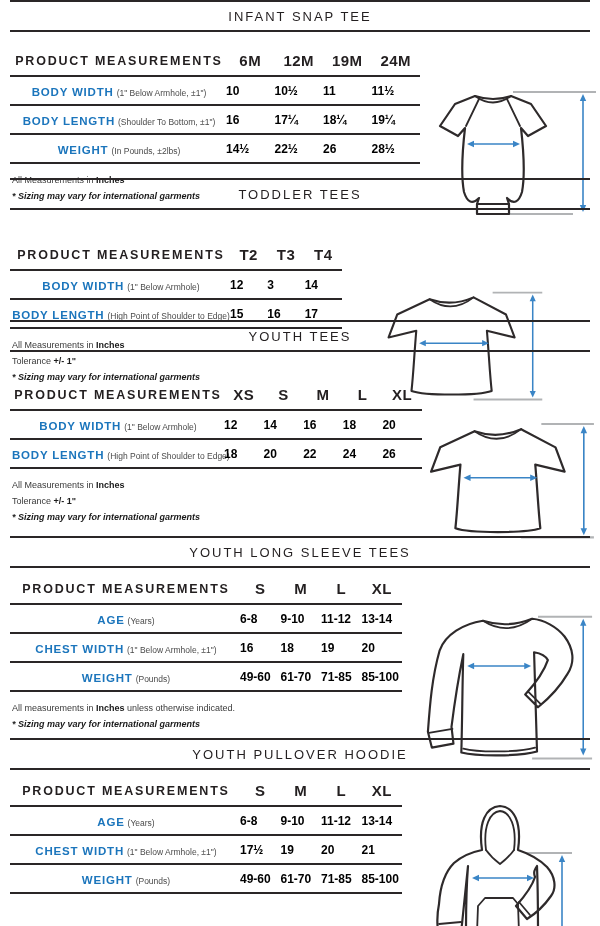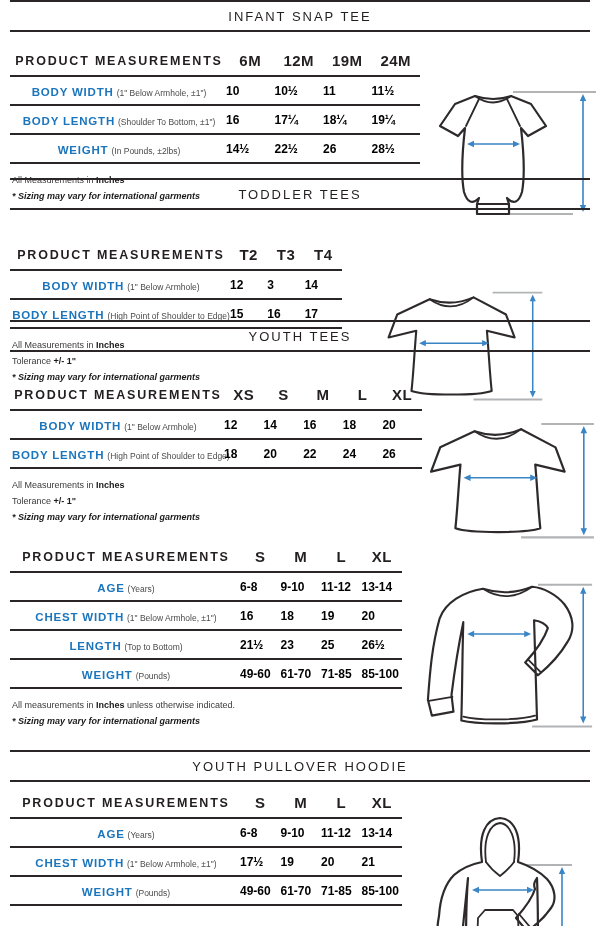--- a/index.html
+++ b/index.html
@@ -238,20 +238,23 @@
       <line class="arrow-line" x1="160" y1="16" x2="160" y2="114"></line>
       <polygon class="arrow-head" points="160,11 156.8,18 163.2,18"></polygon>
       <polygon class="arrow-head" points="160,119 156.8,112 163.2,112"></polygon>
     </g>
   </svg>
 </div>
     </div>
   </section>
 
   <section class="section s3">
+    <div class="title-band">
+      <h2 class="title">YOUTH LONG SLEEVE TEES</h2>
+    </div>
     <div class="body">
       <table class="size-table">
         <thead>
           <tr class="head-row">
             <th class="pm-head label-cell">PRODUCT MEASUREMENTS</th>
           <th class="col-head">S</th>
                 <th class="col-head">M</th>
                 <th class="col-head">L</th>
                 <th class="col-head">XL</th>
               </tr>
@@ -263,27 +266,20 @@
                 <td class="val">9-10</td>
                 <td class="val">11-12</td>
                 <td class="val">13-14</td>
               </tr>
               <tr>
                 <td class="label-cell"><span class="row-label">CHEST WIDTH</span><span class="row-note">(1" Below Armhole, ±1")</span></td>
                 <td class="val">16</td>
                 <td class="val">18</td>
                 <td class="val">19</td>
                 <td class="val">20</td>
-              </tr>
-              <tr>
-                <td class="label-cell"><span class="row-label">LENGTH</span><span class="row-note">(Top to Bottom)</span></td>
-                <td class="val">21½</td>
-                <td class="val">23</td>
-                <td class="val">25</td>
-                <td class="val">26½</td>
               </tr>
               <tr>
                 <td class="label-cell"><span class="row-label">WEIGHT</span><span class="row-note">(Pounds)</span></td>
                 <td class="val">49-60</td>
                 <td class="val">61-70</td>
                 <td class="val">71-85</td>
                 <td class="val">85-100</td>
               </tr>
             </tbody>
       </table>

